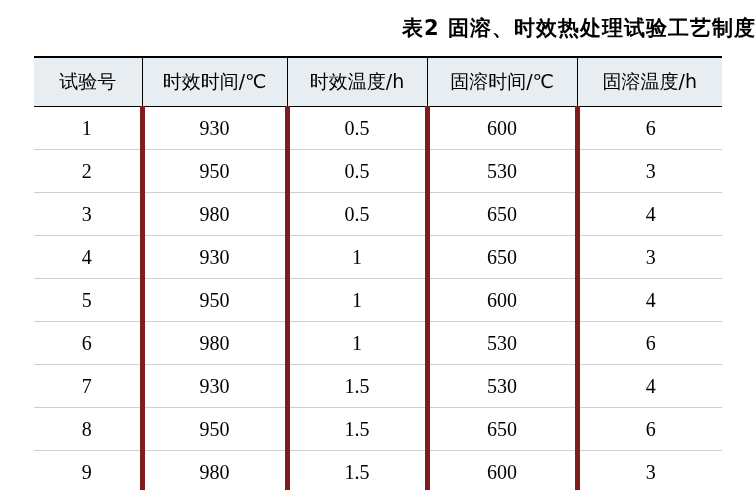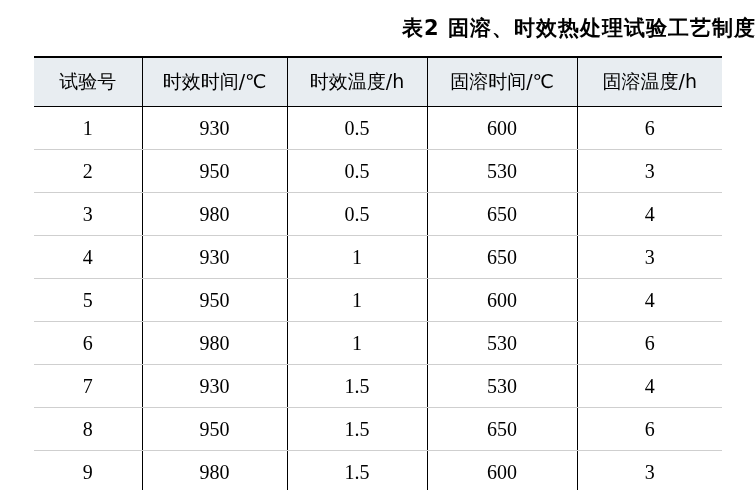--- a/index.html
+++ b/index.html
@@ -60,21 +60,21 @@
     border-left: none;
   }
   table.data-table thead th:last-child {
     border-right: none;
   }
   table.data-table tbody td {
     font-size: 20px;
     height: 40px;
     text-align: center;
     vertical-align: middle;
-    border-left: 1px solid #7f1d1d;
+    border-left: 5px solid #7f1d1d;
     border-right: 1px solid #000;
     border-bottom: 1px solid #cfcfcf;
     font-family: "Liberation Serif", serif;
   }
   table.data-table tbody td:first-child {
     border-left: none;
   }
   table.data-table tbody td:last-child {
     border-right: none;
   }

